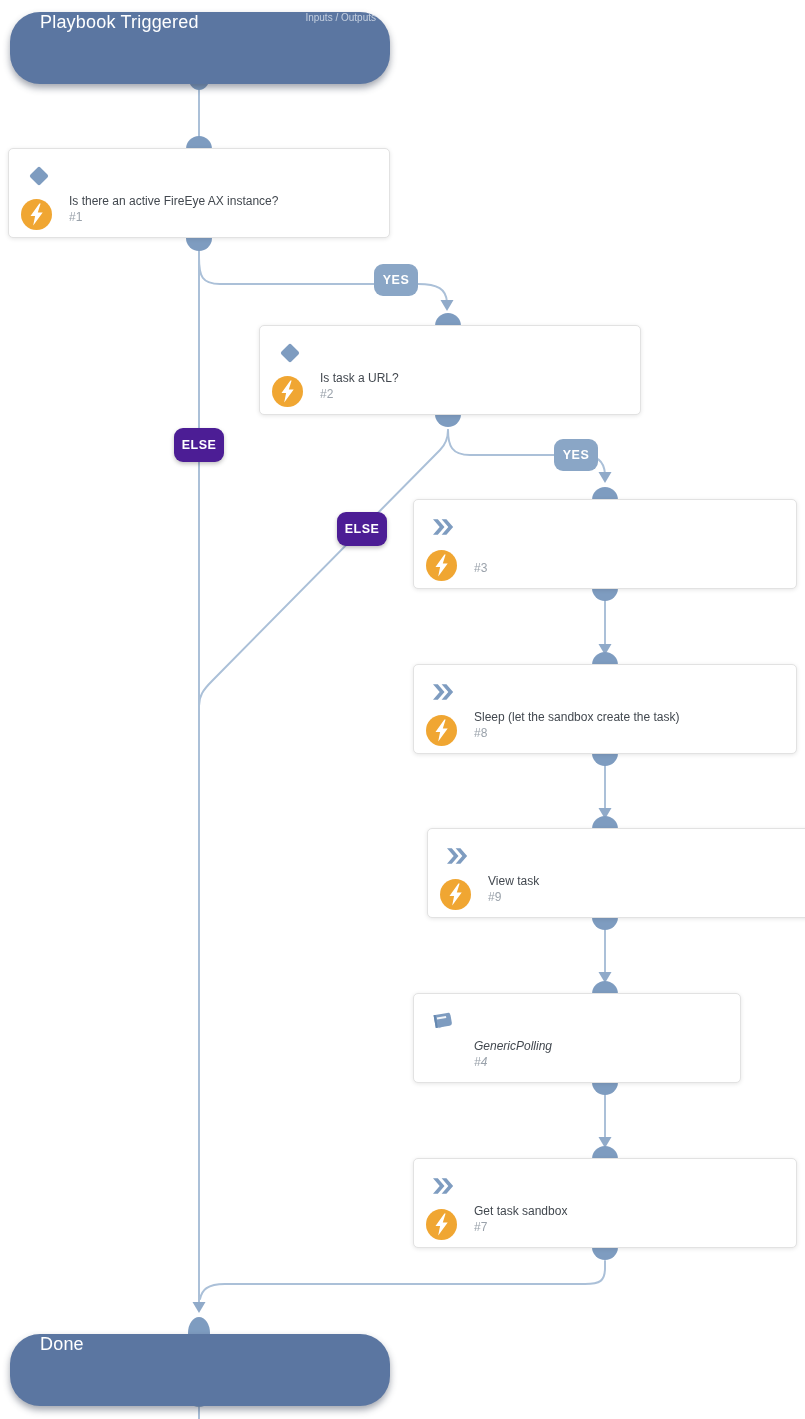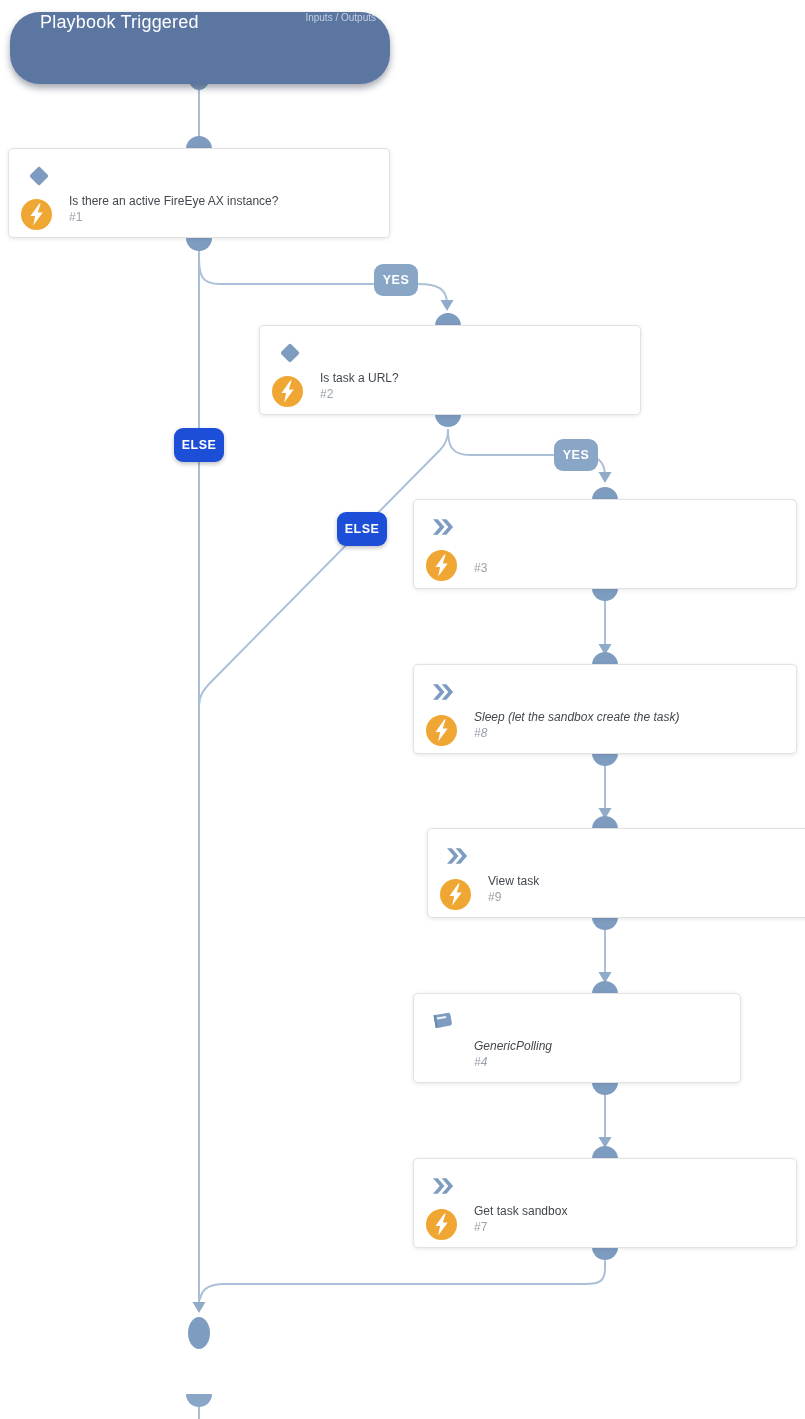--- a/index.html
+++ b/index.html
@@ -85,21 +85,21 @@
     position: absolute;
     z-index: 4;
     display: flex; align-items: center; justify-content: center;
     color: #ffffff;
     font-size: 12.5px;
     font-weight: bold;
     letter-spacing: .5px;
     border-radius: 9px;
   }
   .branch-badge.yes { background: #8aa6c6; width: 44px; height: 32px; }
-  .branch-badge.else { background: #1d4ed8; width: 50px; height: 34px; box-shadow: 0 2px 4px rgba(0,0,0,.25); }
+  .branch-badge.else { background: #4c1d95; width: 50px; height: 34px; box-shadow: 0 2px 4px rgba(0,0,0,.25); }
 </style>
 </head>
 <body>
 
 <div id="canvas">
 
   <svg class="edge-layer" width="805" height="1419" viewBox="0 0 805 1419">
     <g stroke="#abc0d8" stroke-width="2" fill="none" stroke-linecap="round">
 
       <path d="M199 70 V150"></path>
@@ -218,21 +218,21 @@
     </span>
     <span class="badge-orange">
       <svg width="31" height="31" viewBox="0 0 31 31">
           <circle cx="15.5" cy="15.5" r="15.5" fill="#f0a632"></circle>
           <path d="M18.4 4.5 L9.5 17 h4.6 L12.2 26.5 L21.7 13.4 h-4.9 L19.6 4.5 Z" fill="#ffffff"></path>
         </svg>
     </span>
     <div class="tid">#3</div>
   </div>
 
-  <div class="card" style="left:413px; top:664px; width:384px;font-style:italic;">
+  <div class="card" style="left:413px; top:664px; width:384px;">
     <span class="icon-box">
       <svg width="23" height="20" viewBox="0 0 24 20">
           <path d="M0 2 L7 10 L0 18 H5 L12 10 L5 2 Z" fill="#7e9cc0"></path>
           <path d="M9 2 L16 10 L9 18 H14 L21 10 L14 2 Z" fill="#7e9cc0"></path>
         </svg>
     </span>
     <div class="title">Sleep (let the sandbox create the task)</div>
     <span class="badge-orange">
       <svg width="31" height="31" viewBox="0 0 31 31">
           <circle cx="15.5" cy="15.5" r="15.5" fill="#f0a632"></circle>
@@ -284,14 +284,17 @@
     <div class="title">Get task sandbox</div>
     <span class="badge-orange">
       <svg width="31" height="31" viewBox="0 0 31 31">
           <circle cx="15.5" cy="15.5" r="15.5" fill="#f0a632"></circle>
           <path d="M18.4 4.5 L9.5 17 h4.6 L12.2 26.5 L21.7 13.4 h-4.9 L19.6 4.5 Z" fill="#ffffff"></path>
         </svg>
     </span>
     <div class="tid">#7</div>
   </div>
 
+  <div class="pill" style="left:10px; top:1334px;">
+    <span class="pill-title">Done</span>
+  </div>
 
 </div>
 
 </body></html>

